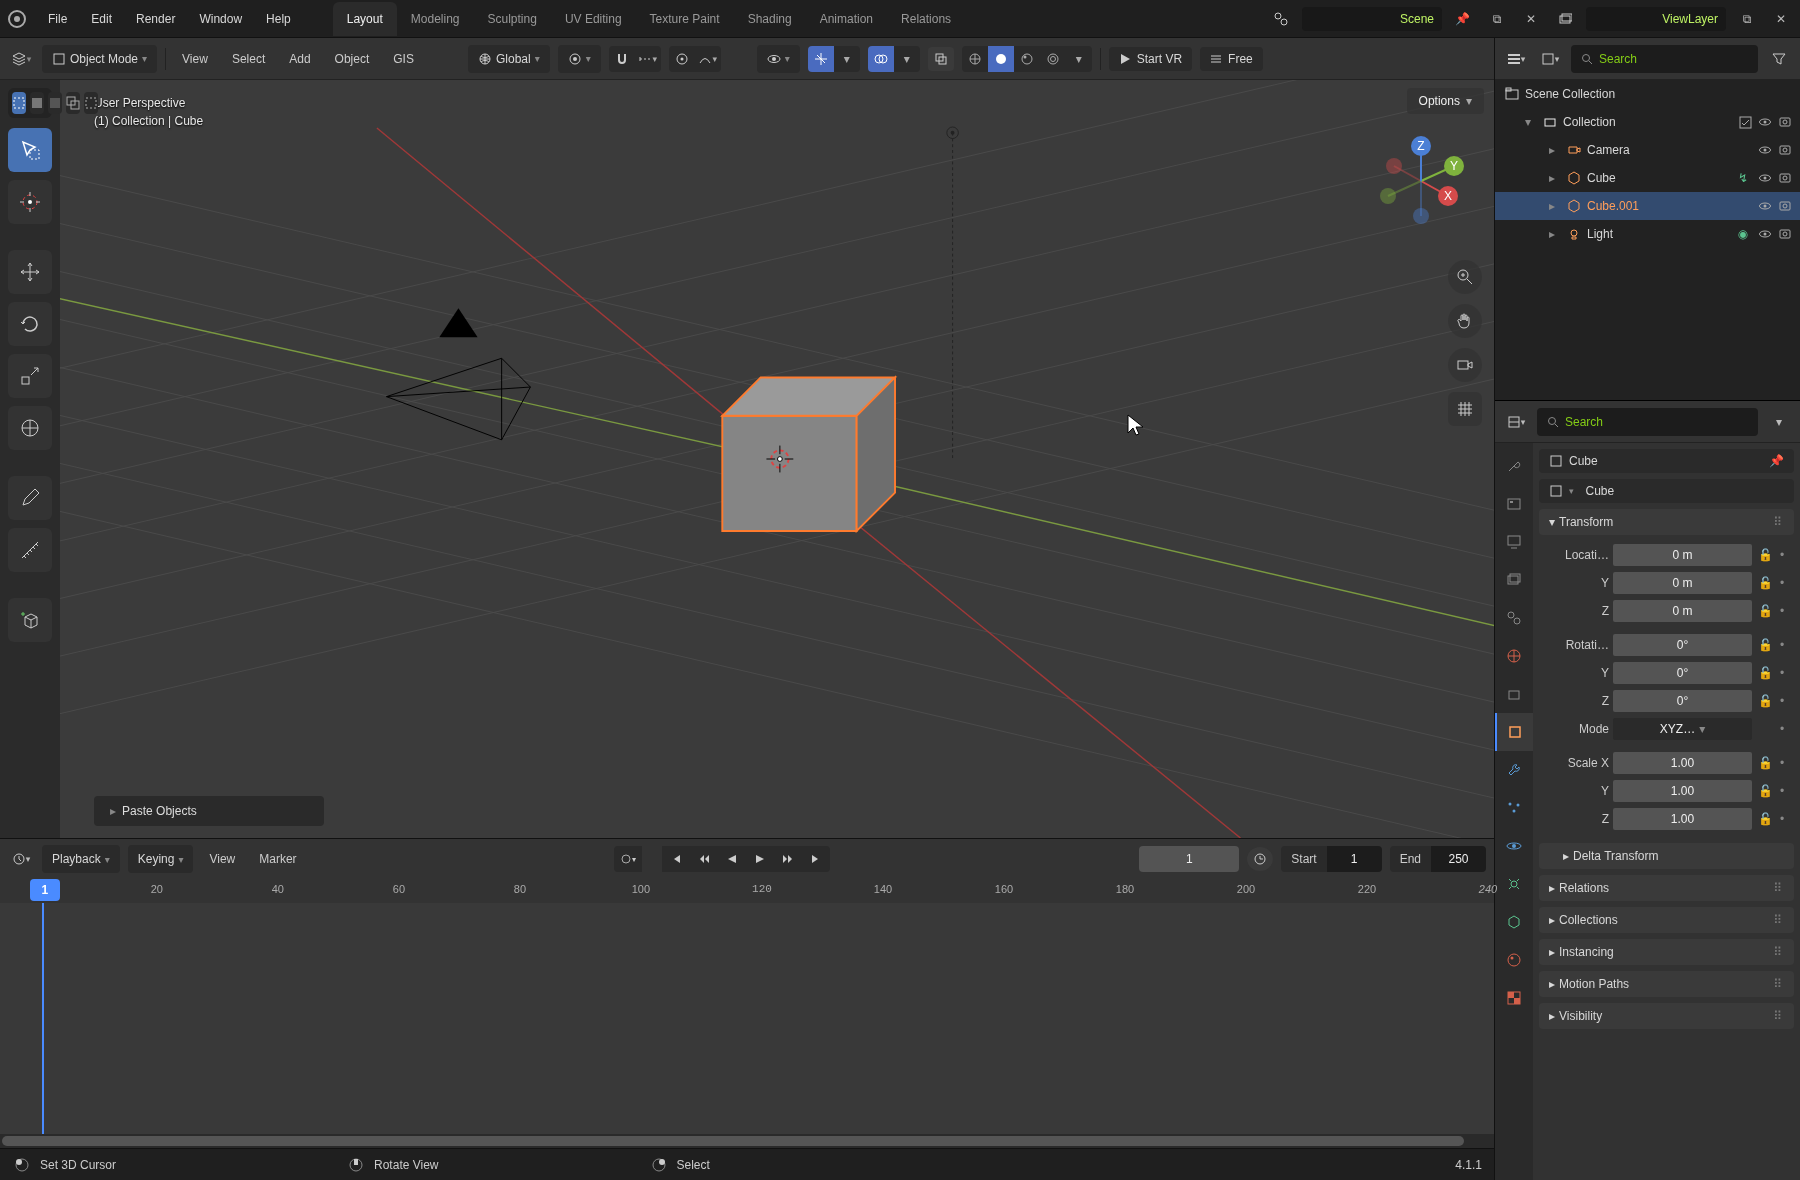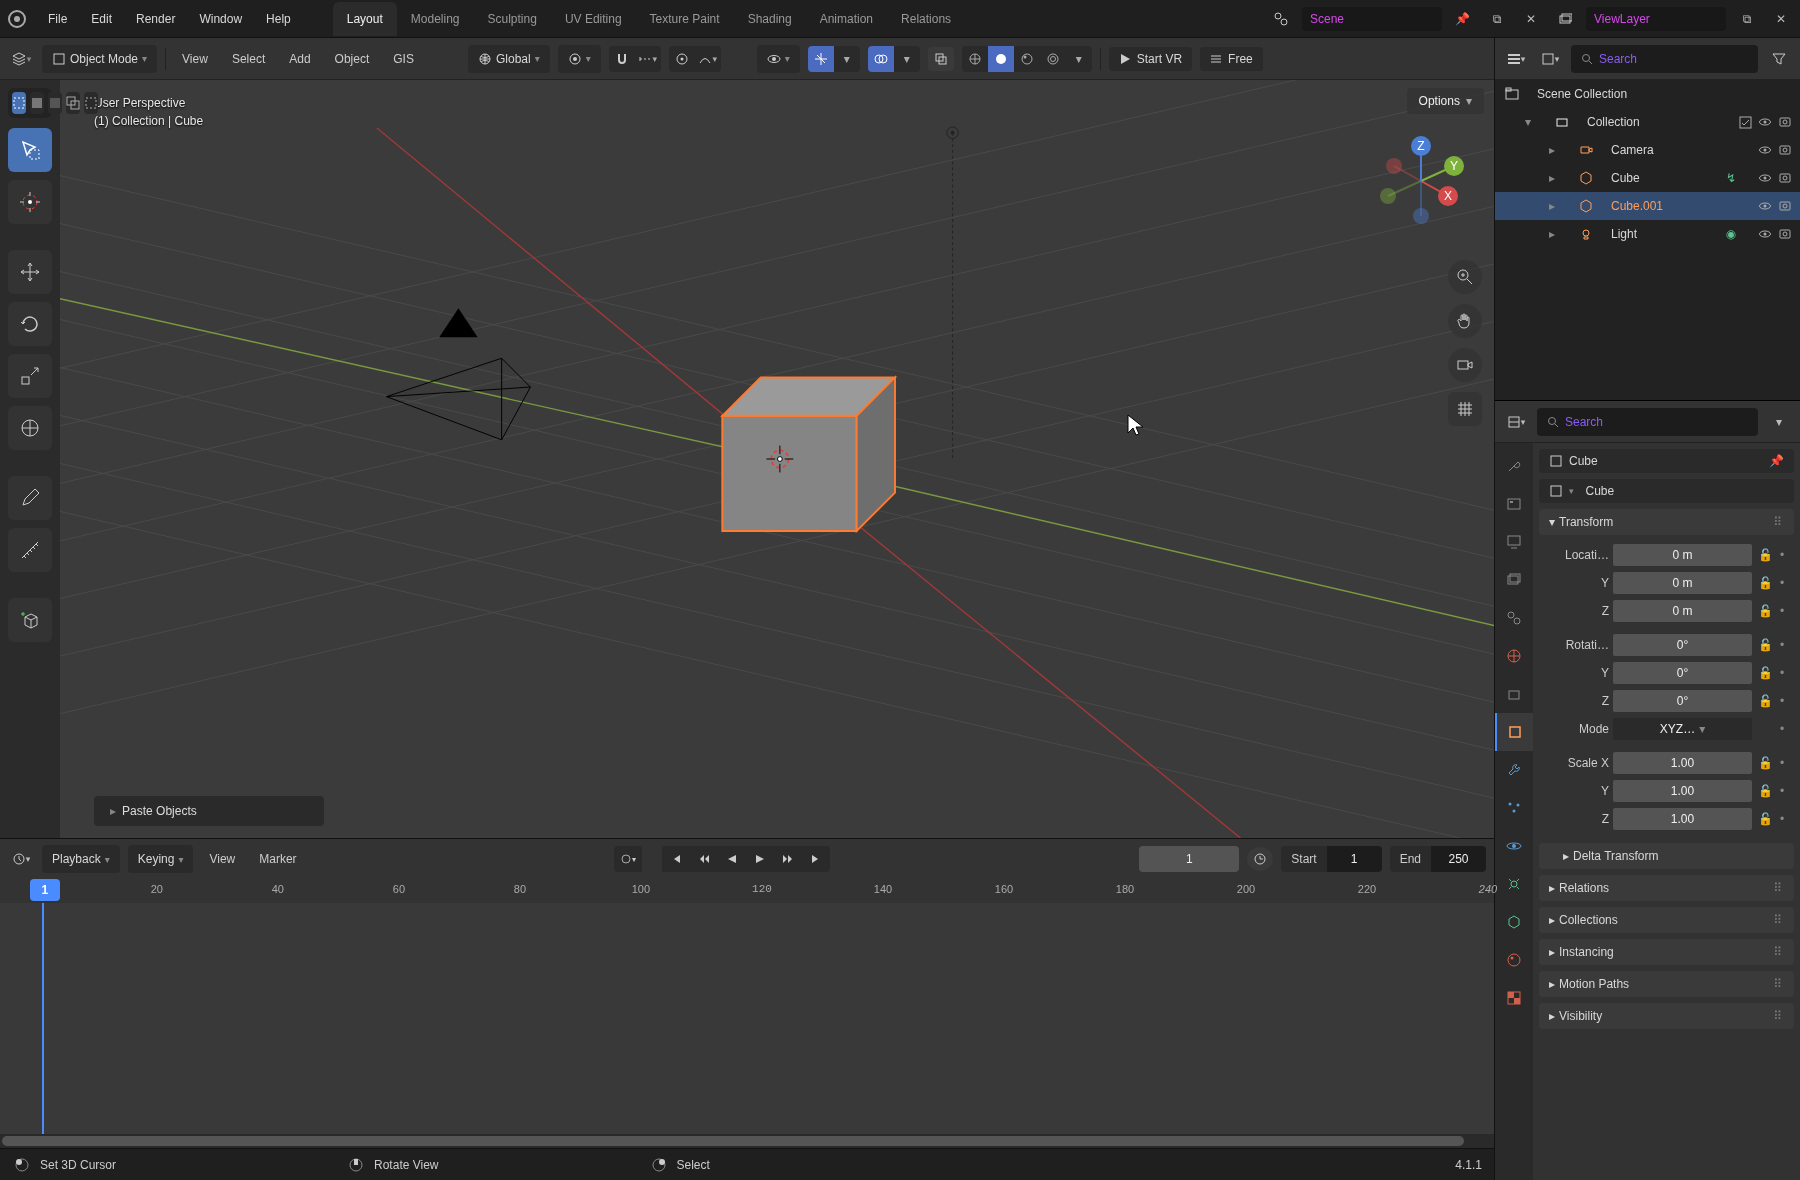--- a/index.html
+++ b/index.html
@@ -4,21 +4,21 @@
 <style>
 * { margin: 0; padding: 0; box-sizing: border-box; font-family: -apple-system, BlinkMacSystemFont, "Segoe UI", sans-serif; font-size: 12px; user-select: none; }
 body { background: #2b2b2b; color: #d8d8d8; width: 1800px; height: 1180px; overflow: hidden; display: flex; flex-direction: column; }
 .topbar { height: 38px; background: #1f1f1f; display: flex; align-items: center; padding: 0 6px; border-bottom: 1px solid #111; }
 .topbar .logo { width: 22px; height: 22px; display: flex; align-items: center; justify-content: center; margin-right: 8px; }
 .topbar .menu-item { padding: 6px 12px; color: #d8d8d8; cursor: pointer; border-radius: 4px; }
 .tabs { display: flex; margin-left: 30px; gap: 0; }
 .tabs .tab { padding: 10px 14px; color: #999; cursor: pointer; position: relative; }
 .tabs .tab.active { background: #2b2b2b; color: #eee; border-radius: 6px 6px 0 0; }
 .topbar .right { margin-left: auto; display: flex; align-items: center; gap: 8px; }
-.scene-field { background: #181818; border-radius: 4px; padding: 4px 8px; width: 140px; height: 24px; display: flex; align-items: center; color: #d946ef; }
+.scene-field { background: #181818; border-radius: 4px; padding: 4px 8px; width: 140px; height: 24px; display: flex; align-items: center; color: #bef264; justify-content: flex-end; }
 .icon-btn { width: 26px; height: 24px; background: #3a3a3a; border-radius: 4px; display: flex; align-items: center; justify-content: center; color: #bbb; cursor: pointer; }
 .icon-btn.flat { background: transparent; }
 .header-row { height: 42px; background: #333; display: flex; align-items: center; padding: 0 8px; gap: 8px; border-bottom: 1px solid #222; }
 .dropdown { background: #2a2a2a; border-radius: 4px; padding: 4px 10px; display: flex; align-items: center; gap: 4px; cursor: pointer; height: 28px; }
 .dropdown .chev { color: #888; font-size: 10px; }
 .menu-text { padding: 4px 8px; color: #ccc; cursor: pointer; }
 .sep { width: 1px; height: 22px; background: #222; }
 .pill-group { display: flex; background: #2a2a2a; border-radius: 4px; overflow: hidden; }
 .pill-group .pill { width: 26px; height: 26px; display: flex; align-items: center; justify-content: center; color: #aaa; cursor: pointer; }
 .pill-group .pill.active { background: #4a6bbf; color: #fff; }
@@ -58,23 +58,23 @@
 .playhead { position: absolute; top: 0; width: 2px; background: #4a8bff; height: 100%; }
 .playhead .knob { position: absolute; top: 0; left: -12px; width: 30px; height: 22px; background: #4a8bff; border-radius: 4px; color: #fff; display: flex; align-items: center; justify-content: center; font-weight: bold; }
 .tracks { flex: 1; background: #393939; position: relative; }
 .hscroll { height: 14px; background: #2a2a2a; position: relative; }
 .hscroll .thumb { position: absolute; top: 2px; left: 2px; right: 30px; height: 10px; background: #555; border-radius: 5px; }
 .statusbar { height: 32px; background: #1f1f1f; border-top: 1px solid #111; display: flex; align-items: center; padding: 0 12px; gap: 30px; color: #ccc; }
 .statusbar .grp { display: flex; align-items: center; gap: 8px; }
 .statusbar .ver { margin-left: auto; }
 .right-col { width: 306px; display: flex; flex-direction: column; background: #2b2b2b; border-left: 1px solid #111; min-height: 0; }
 .outliner-header { height: 42px; background: #333; display: flex; align-items: center; padding: 0 8px; gap: 8px; border-bottom: 1px solid #222; }
-.search { flex: 1; background: #1c1c1c; border-radius: 4px; padding: 5px 10px; display: flex; align-items: center; gap: 6px; color: #8b5cf6; height:28px;}
+.search { flex: 1; background: #1c1c1c; border-radius: 4px; padding: 5px 10px; display: flex; align-items: center; gap: 6px; color: #84cc16; height:28px;}
 .outliner { height: 320px; background: #222; overflow: auto; }
-.tree-row { display: flex; align-items: center; height: 28px; padding-right: 6px; gap: 16px; }
+.tree-row { display: flex; align-items: center; height: 28px; padding-right: 6px; gap: 4px; }
 .tree-row.active { background: #334b6f; }
 .tree-row .name { flex: 1; white-space: nowrap; overflow: hidden; text-overflow: ellipsis; }
 .tree-row .name.sel { color: #ff9e5a; }
 .tree-row .icons { display: flex; gap: 2px; align-items: center; margin-left:auto;}
 .mini-icon { width: 18px; height: 18px; color: #888; display: flex; align-items: center; justify-content: center; cursor: pointer; }
 .props-header { height: 42px; background: #333; display: flex; align-items: center; padding: 0 8px; gap: 8px; border-bottom: 1px solid #222; }
 .props-body { flex: 1; display: flex; min-height: 0; }
 .props-tabs { width: 38px; background: #2a2a2a; display: flex; flex-direction: column; padding: 4px 0; gap: 0; overflow:auto;}
 .ptab { width: 38px; height: 38px; display: flex; align-items: center; justify-content: center; color: #888; cursor: pointer; }
 .ptab.active { background: #3a3a3a; color: #ff9e5a; border-left: 2px solid #4a8bff; }

